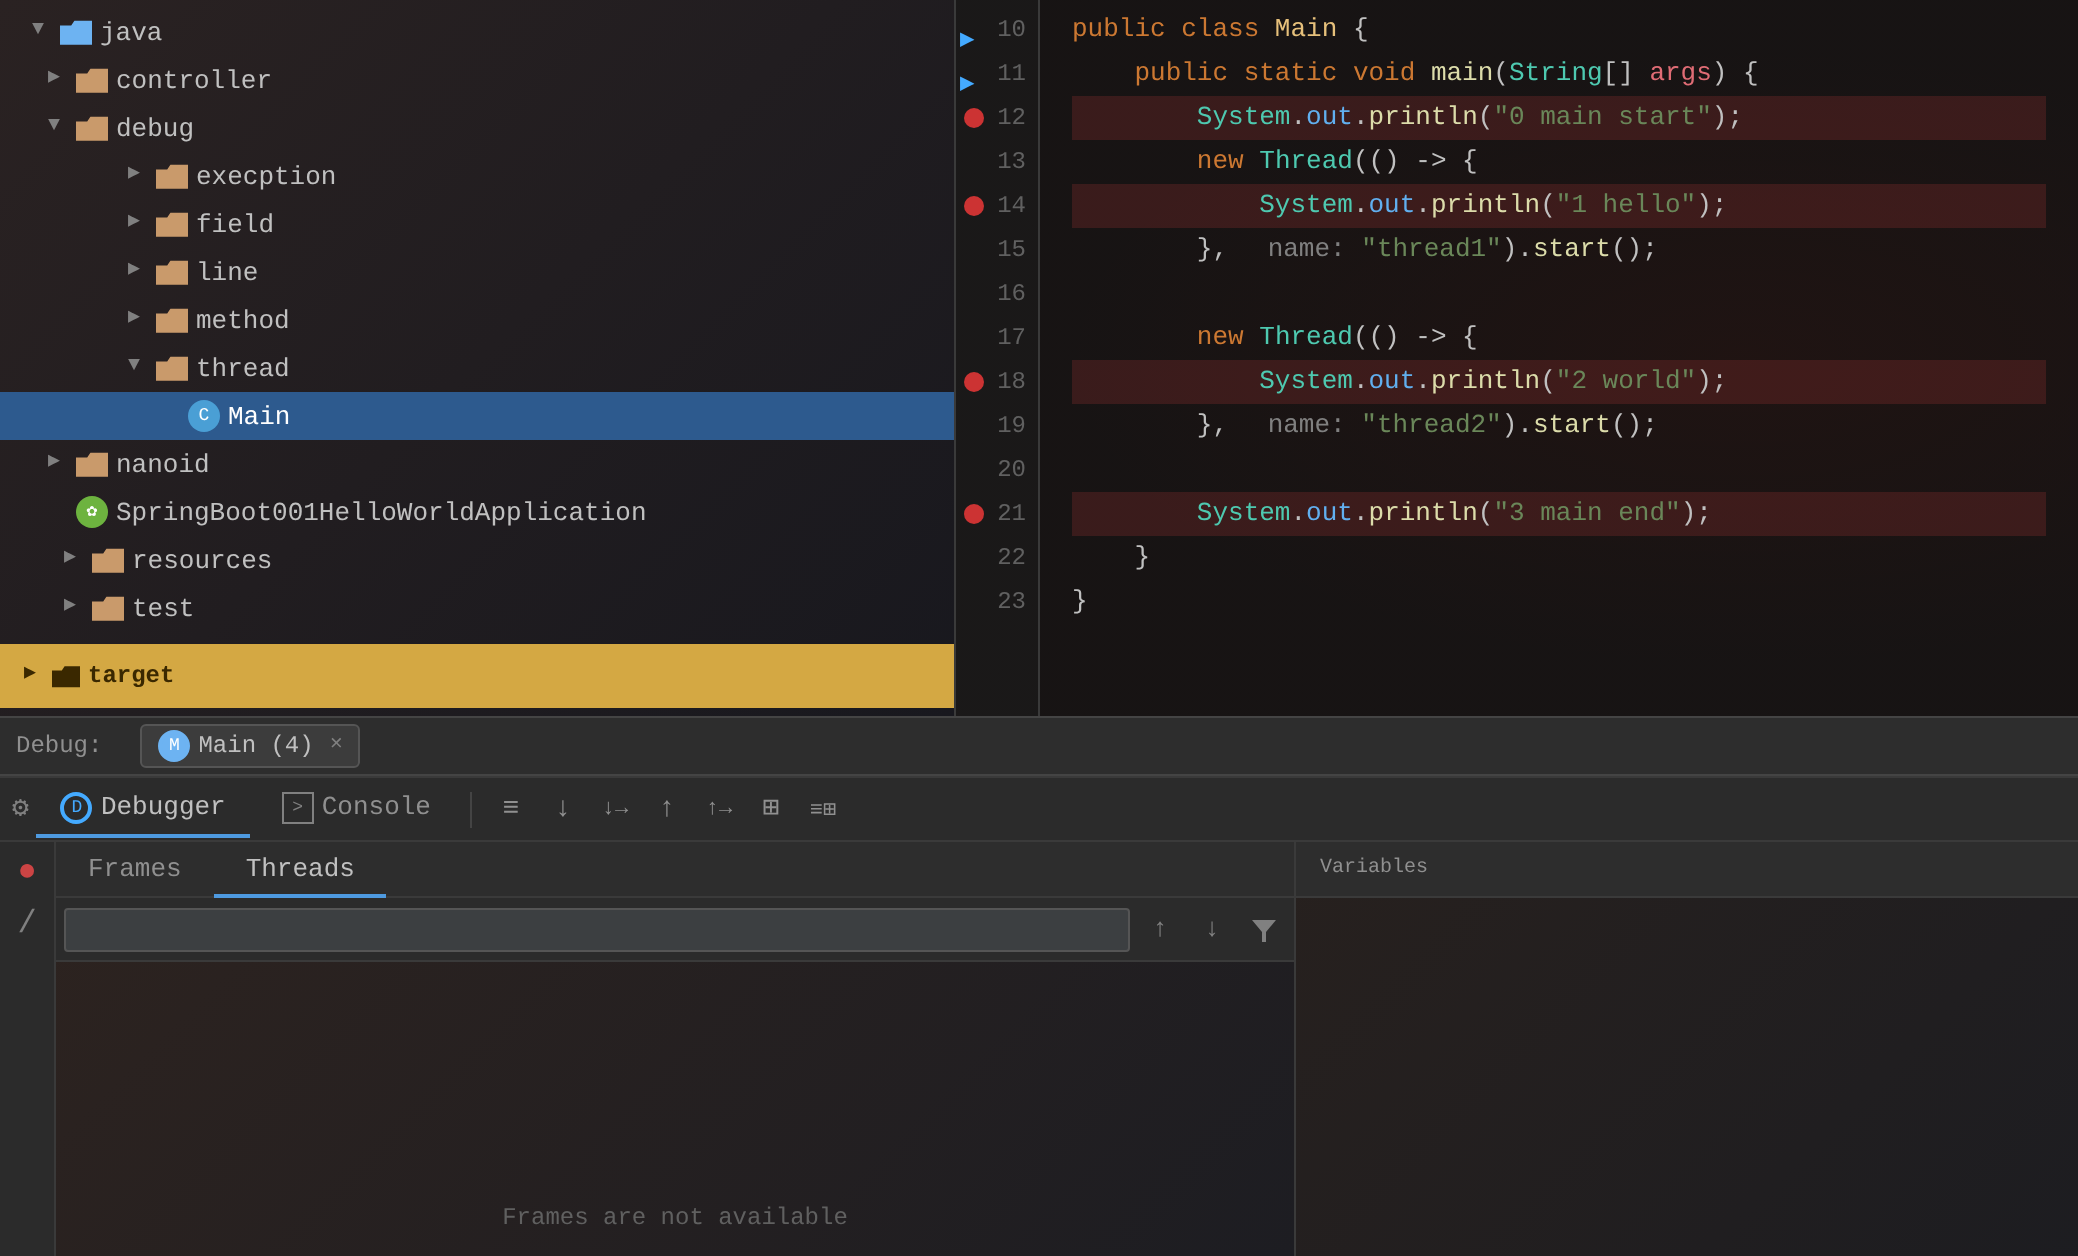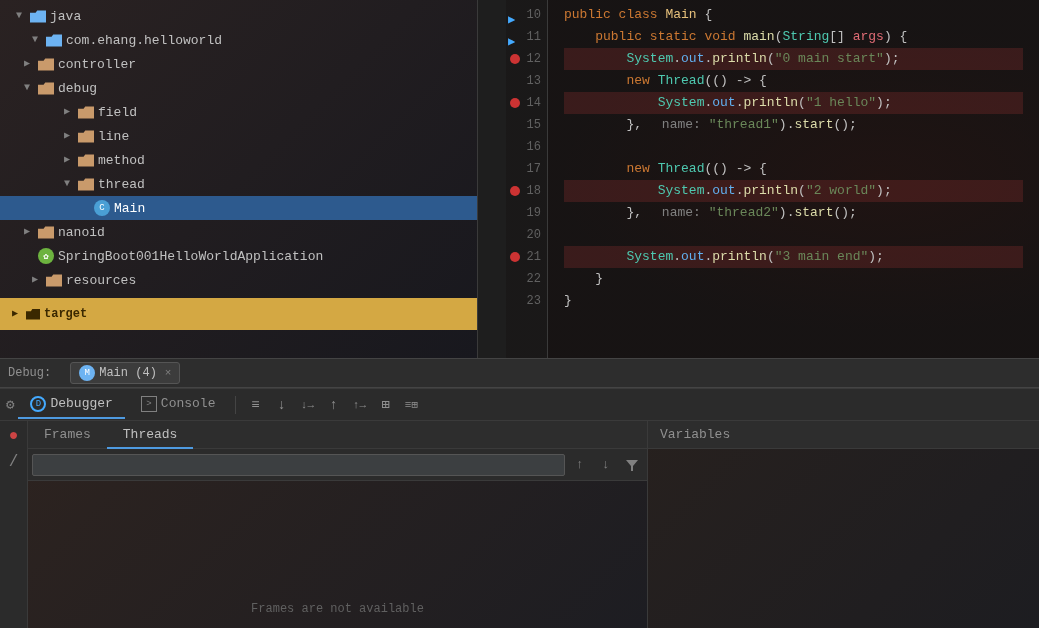--- a/index.html
+++ b/index.html
@@ -13,21 +13,20 @@
       overflow: hidden;
       display: flex;
       flex-direction: column;
     }
 
     
     .main-area {
       display: flex;
       flex: 1;
       overflow: hidden;
-      gap: 28px;
     }
 
     
     .file-tree {
       width: 478px;
       background: rgba(30, 30, 30, 0.85);
       overflow: hidden;
       position: relative;
       border-right: 1px solid #3a3a3a;
       flex-shrink: 0;
@@ -394,21 +393,21 @@
       flex-direction: column;
     }
 
     .variables-header {
       height: 28px;
       background: #2d2d2d;
       border-bottom: 1px solid #3a3a3a;
       display: flex;
       align-items: center;
       padding: 0 12px;
-      font-size: 13px;
+      font-size: 10px;
       color: #909090;
     }
 
     
     .left-debug-strip {
       width: 28px;
       background: #2b2b2b;
       border-right: 1px solid #3a3a3a;
       display: flex;
       flex-direction: column;
@@ -502,38 +501,38 @@
   <div class="file-tree">
     <div class="file-tree-bg"></div>
     <div class="tree-content">
 
       <div class="tree-item indent-1">
         <span class="arrow open"></span>
         <span class="folder-icon blue"></span>
         <span class="item-label">java</span>
       </div>
 
-      <div class="tree-item indent-2">
-        <span class="arrow open"></span>
-        <span class="folder-icon blue"></span>
-        <span class="item-label">com.ehang.helloworld</span>
-      </div>
 
       <div class="tree-item indent-3">
         <span class="arrow closed"></span>
         <span class="folder-icon brown"></span>
         <span class="item-label">controller</span>
       </div>
 
       <div class="tree-item indent-3">
         <span class="arrow open"></span>
         <span class="folder-icon brown"></span>
         <span class="item-label">debug</span>
       </div>
 
+      <div class="tree-item indent-4">
+        <span class="arrow closed"></span>
+        <span class="folder-icon brown"></span>
+        <span class="item-label">execption</span>
+      </div>
 
       <div class="tree-item indent-4">
         <span class="arrow closed"></span>
         <span class="folder-icon brown"></span>
         <span class="item-label">field</span>
       </div>
 
       <div class="tree-item indent-4">
         <span class="arrow closed"></span>
         <span class="folder-icon brown"></span>
@@ -569,20 +568,25 @@
         <span class="file-icon-spring">✿</span>
         <span class="item-label">SpringBoot001HelloWorldApplication</span>
       </div>
 
       <div class="tree-item indent-2">
         <span class="arrow closed"></span>
         <span class="folder-icon brown"></span>
         <span class="item-label">resources</span>
       </div>
 
+      <div class="tree-item indent-2">
+        <span class="arrow closed"></span>
+        <span class="folder-icon brown"></span>
+        <span class="item-label">test</span>
+      </div>
     </div>
 
     <div class="target-bar">
       <span class="arrow closed" style="color:#3a2800"></span>
       <span style="width:14px;height:14px;background:#3a2800;margin:0 4px;clip-path:polygon(0 30%, 35% 30%, 45% 15%, 100% 15%, 100% 90%, 0 90%);display:inline-block;flex-shrink:0"></span>
       <span class="target-bar-text">target</span>
     </div>
   </div>
 
   <div class="code-area">

